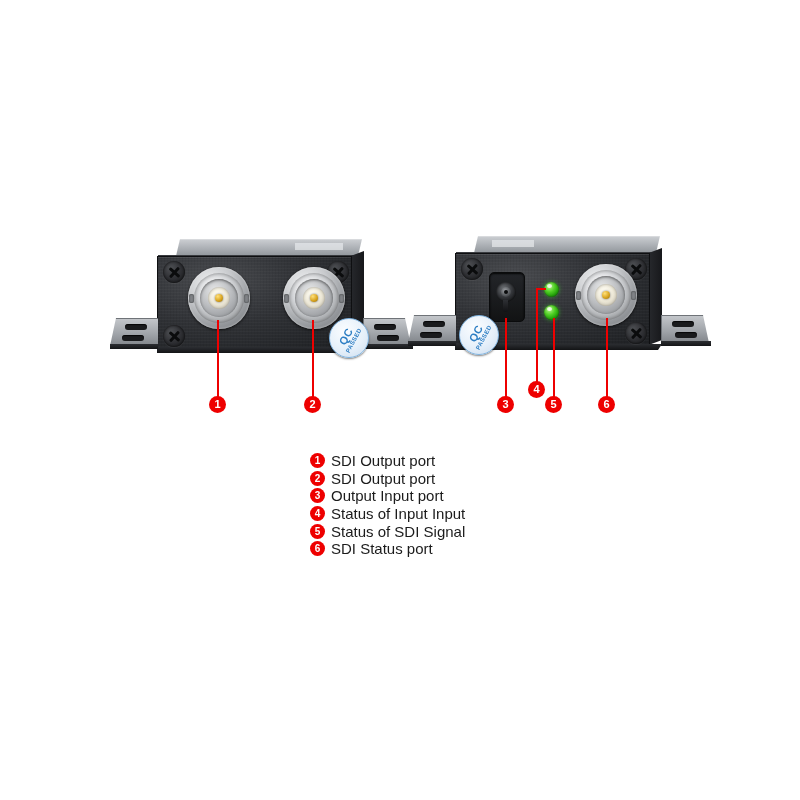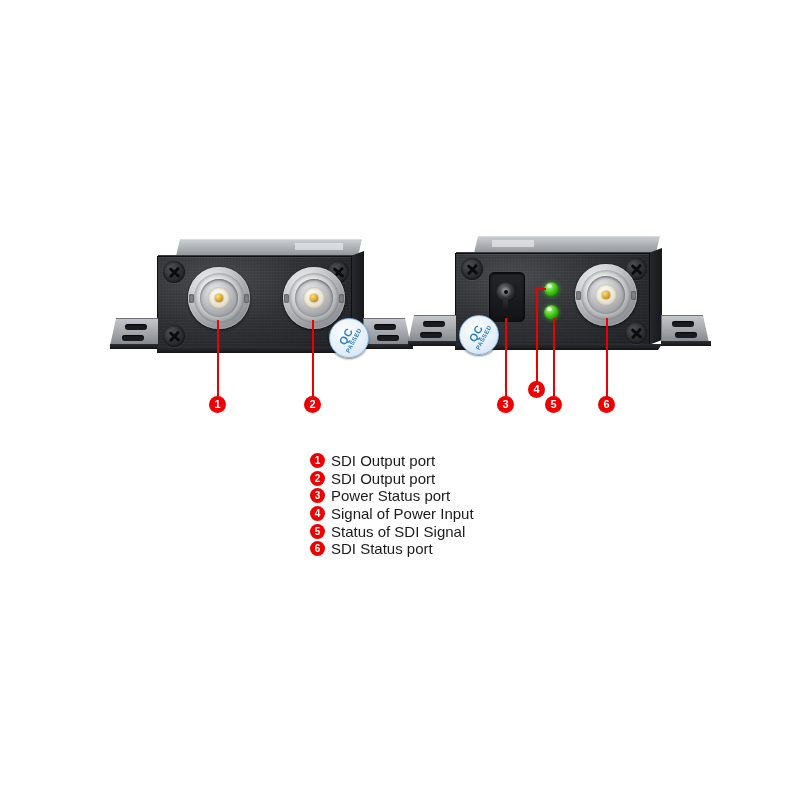--- a/index.html
+++ b/index.html
@@ -454,26 +454,26 @@
       <div class="legend-label">SDI Output port</div>
     </div>
 
     <div class="legend-row">
       <div class="legend-badge">2</div>
       <div class="legend-label">SDI Output port</div>
     </div>
 
     <div class="legend-row">
       <div class="legend-badge">3</div>
-      <div class="legend-label">Power Status port</div>
+      <div class="legend-label">Output Input port</div>
     </div>
 
     <div class="legend-row">
       <div class="legend-badge">4</div>
-      <div class="legend-label">Signal of Power Input</div>
+      <div class="legend-label">Status of Input Input</div>
     </div>
 
     <div class="legend-row">
       <div class="legend-badge">5</div>
       <div class="legend-label">Status of SDI Signal</div>
     </div>
 
     <div class="legend-row">
       <div class="legend-badge">6</div>
       <div class="legend-label">SDI Status port</div>

